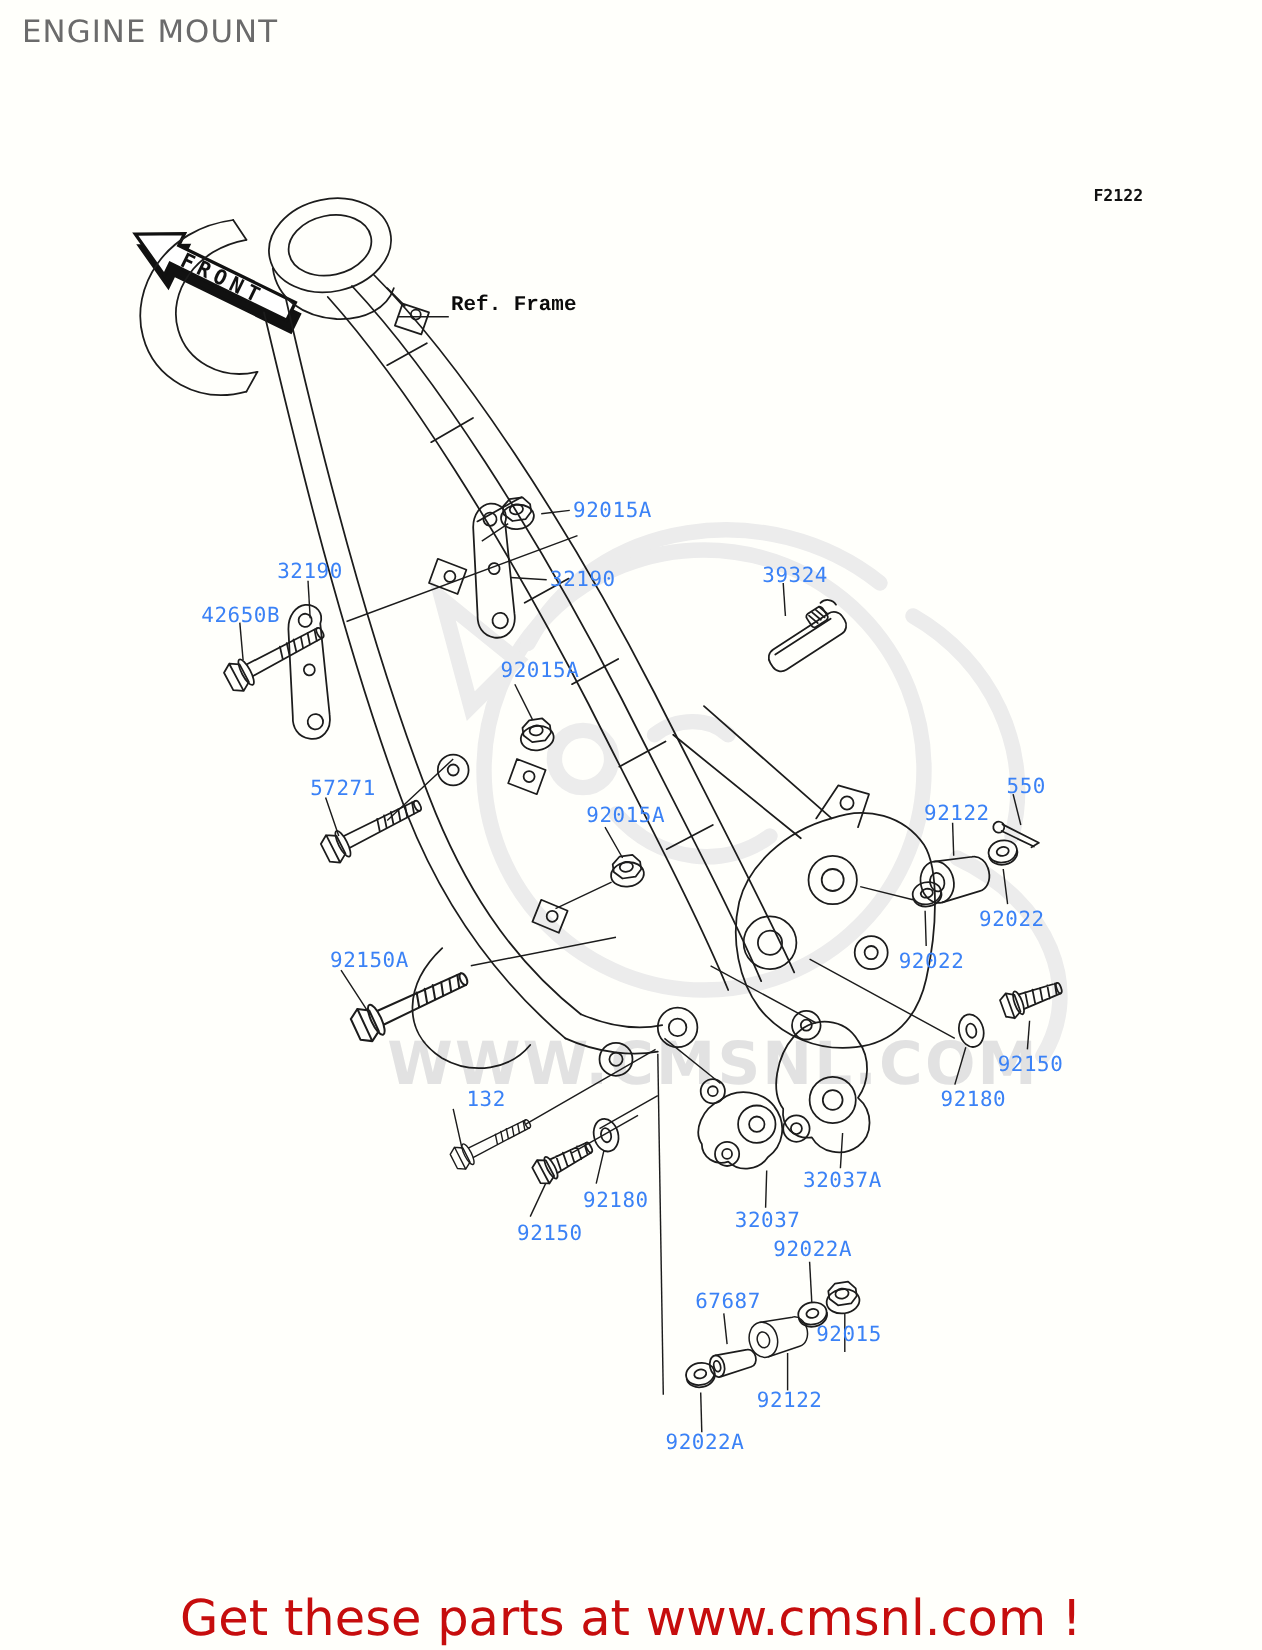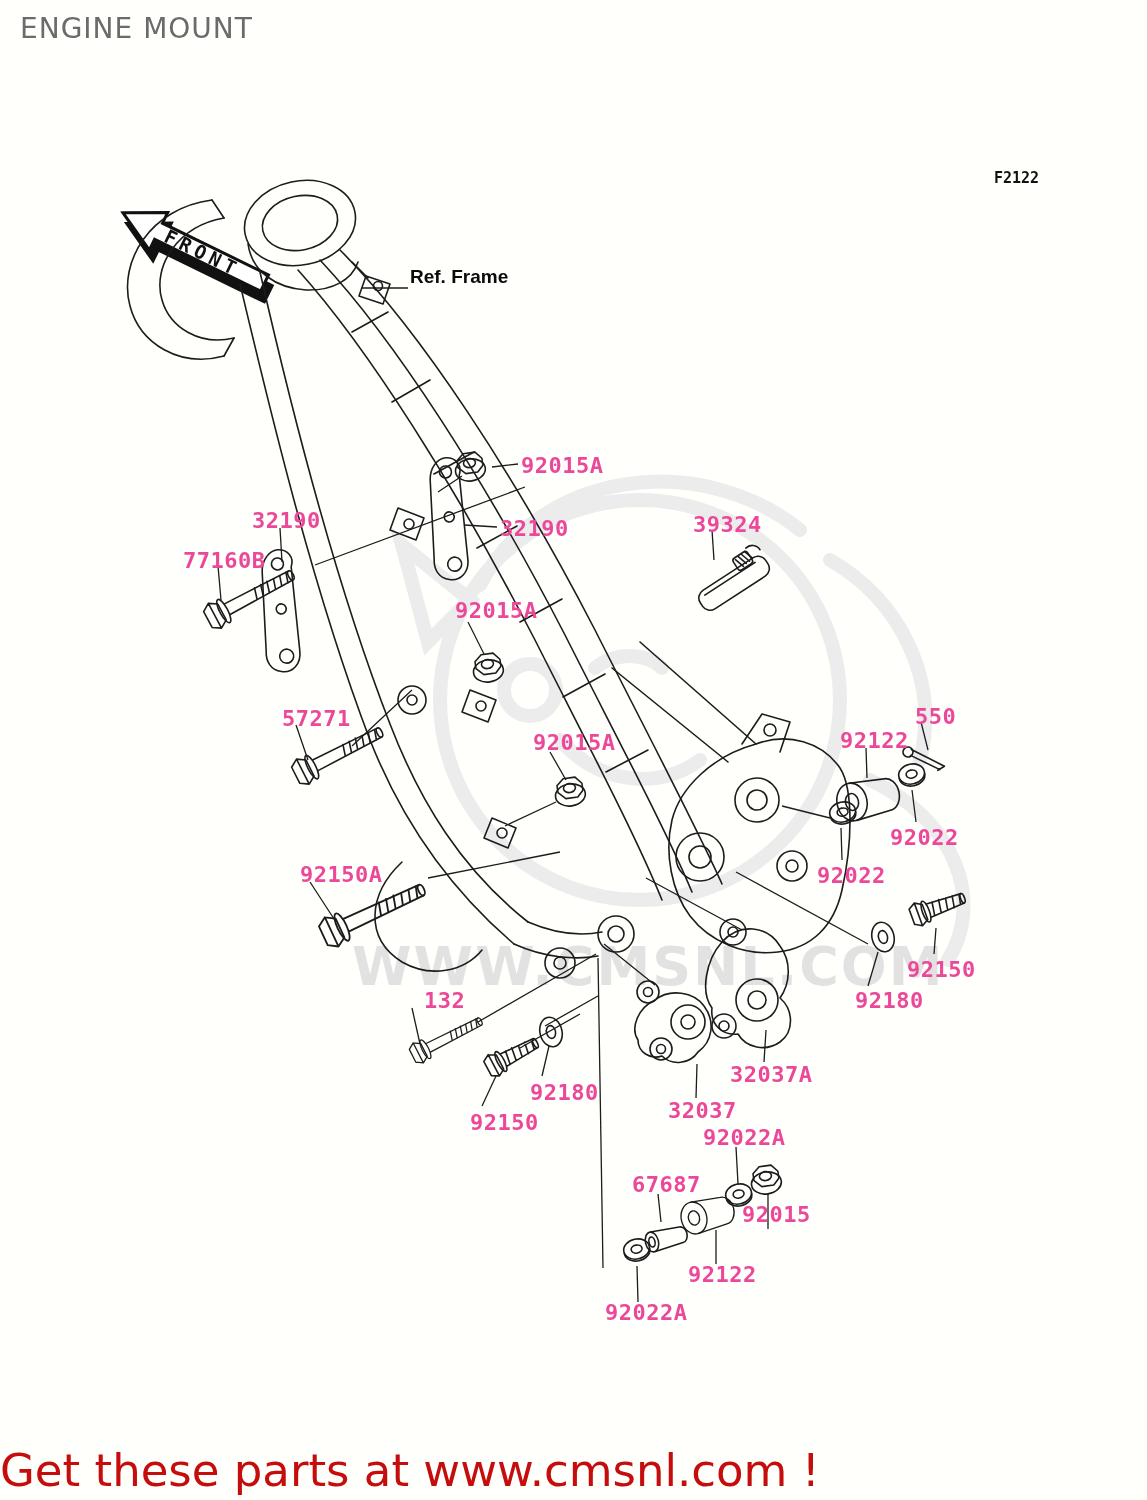--- a/index.html
+++ b/index.html
@@ -3,24 +3,24 @@
 <meta charset="utf-8">
 <style>
   html,body{margin:0;padding:0;background:#fffffb;}
   #page{position:relative;width:1147px;height:1500px;background:#fffffb;overflow:hidden;
         font-family:"DejaVu Sans",sans-serif;}
   #title{position:absolute;left:20px;top:12px;font-size:28px;letter-spacing:1px;
          color:#6b6b6b;font-family:"DejaVu Sans","Liberation Sans",sans-serif;text-align:center;}
   #figcode{position:absolute;left:948px;top:169px;font-size:15px;font-weight:bold;
            font-family:"DejaVu Sans Mono","Liberation Mono",monospace;color:#111;margin-left:46px;}
   .plabel{position:absolute;font-family:"DejaVu Sans Mono","Liberation Mono",monospace;
-          font-weight:bold;font-size:22px;letter-spacing:.5px;color:#ec4899;white-space:nowrap;}
-  #reflabel{position:absolute;left:410px;top:266px;font-family:Liberation Sans, sans-serif;
+          font-weight:normal;font-size:19px;letter-spacing:.5px;color:#3b82f6;white-space:nowrap;}
+  #reflabel{position:absolute;left:410px;top:266px;font-family:Liberation Mono, monospace;
             font-weight:bold;font-size:19px;color:#0b0b0b;white-space:nowrap;}
-  #footer{position:absolute;left:0;right:0;top:1444px;text-align:left;font-size:45px;
+  #footer{position:absolute;left:0;right:0;top:1444px;text-align:center;font-size:45px;
           color:#c60d0d;font-family:"DejaVu Sans","Liberation Sans",sans-serif;}
   svg{position:absolute;left:0;top:0;}
   .wm{stroke:#ececec;fill:none;stroke-width:14;stroke-linecap:round;}
   .wmtext{fill:#e2e2e2;font-family:"DejaVu Sans",sans-serif;font-weight:bold;font-size:54px;letter-spacing:2px;}
   .ln{stroke:#1c1c1c;stroke-width:1.6;fill:none;stroke-linejoin:round;stroke-linecap:round;}
   .ldr{stroke:#1c1c1c;stroke-width:1.3;fill:none;}
 </style>
 </head>
 <body>
 
@@ -237,21 +237,21 @@
           <circle cx="688" cy="1022" r="7"></circle>
         <circle cx="661" cy="1049" r="11"></circle>
           <circle cx="661" cy="1049" r="4.5"></circle>
       </g>
     </g>
   </svg>
 
   <div class="plabel" style="left:521px;top:453px">92015A</div>
   <div class="plabel" style="left:500px;top:516px">32190</div>
   <div class="plabel" style="left:252px;top:508px">32190</div>
-  <div class="plabel" style="left:183px;top:548px">77160B</div>
+  <div class="plabel" style="left:183px;top:548px">42650B</div>
   <div class="plabel" style="left:455px;top:598px">92015A</div>
   <div class="plabel" style="left:693px;top:512px">39324</div>
   <div class="plabel" style="left:282px;top:706px">57271</div>
   <div class="plabel" style="left:533px;top:730px">92015A</div>
   <div class="plabel" style="left:915px;top:704px">550</div>
   <div class="plabel" style="left:840px;top:728px">92122</div>
   <div class="plabel" style="left:890px;top:825px">92022</div>
   <div class="plabel" style="left:817px;top:863px">92022</div>
   <div class="plabel" style="left:300px;top:862px">92150A</div>
   <div class="plabel" style="left:424px;top:988px">132</div>

